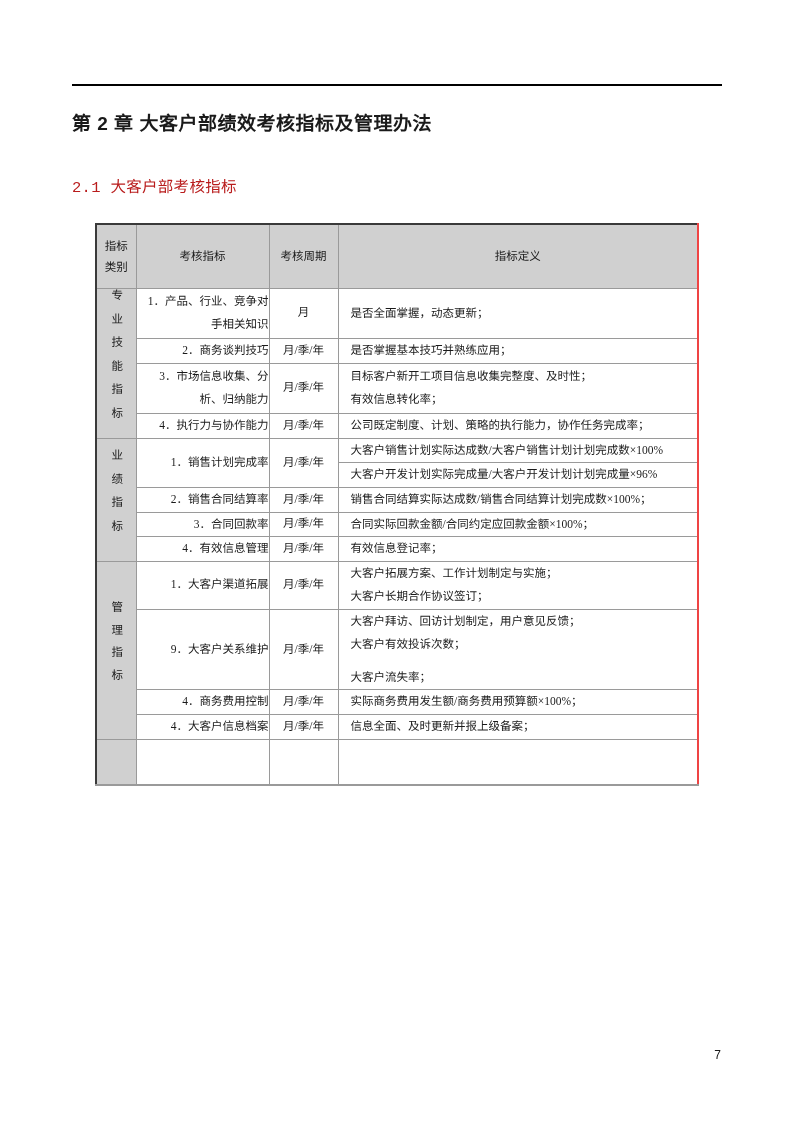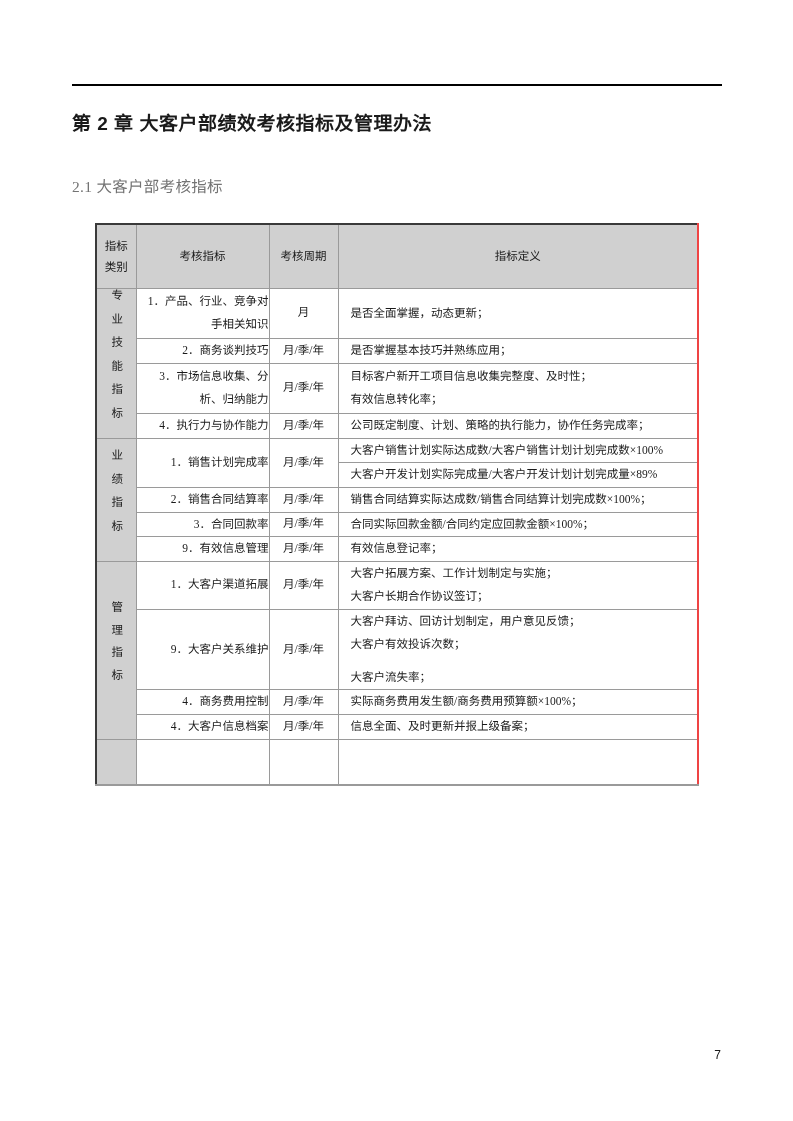--- a/index.html
+++ b/index.html
@@ -42,25 +42,25 @@
     font-size: 19px;
     font-weight: 700;
     letter-spacing: 0.5px;
     color: #1a1a1a;
     white-space: nowrap;
   }
   .section-title {
     position: absolute;
     left: 72px;
     top: 166px;
-    font-family: Liberation Serif, serif;
+    font-family: Liberation Mono, monospace;
     font-size: 15.5px;
     font-weight: 400;
     letter-spacing: 0.3px;
-    color: #737373;
+    color: #b91c1c;
     white-space: nowrap;
   }
 
   
   .table-wrap {
     position: absolute;
     left: 95px;
     top: 215px;
     width: 602px;
   }
@@ -215,39 +215,39 @@
             <span class="vert spaced">业绩指标</span>
           </td>
           <td class="idx" rowspan="2">1．销售计划完成率</td>
           <td class="cyc" rowspan="2">月/季/年</td>
           <td class="def edge-r">
             <span class="line">大客户销售计划实际达成数/大客户销售计划计划完成数×100%</span>
           </td>
         </tr>
         <tr>
           <td class="def edge-r">
-            <span class="line">大客户开发计划实际完成量/大客户开发计划计划完成量×89%</span>
+            <span class="line">大客户开发计划实际完成量/大客户开发计划计划完成量×96%</span>
           </td>
         </tr>
         <tr>
           <td class="idx">2．销售合同结算率</td>
           <td class="cyc">月/季/年</td>
           <td class="def edge-r">
             <span class="line">销售合同结算实际达成数/销售合同结算计划完成数×100%；</span>
           </td>
         </tr>
         <tr>
           <td class="idx">3．合同回款率</td>
           <td class="cyc">月/季/年</td>
           <td class="def edge-r">
             <span class="line">合同实际回款金额/合同约定应回款金额×100%；</span>
           </td>
         </tr>
         <tr>
-          <td class="idx">9．有效信息管理</td>
+          <td class="idx">4．有效信息管理</td>
           <td class="cyc">月/季/年</td>
           <td class="def edge-r">
             <span class="line">有效信息登记率；</span>
           </td>
         </tr>
 
         <tr>
           <td class="cat edge-l" rowspan="4">
             <span class="vert spaced-sm">管理指标</span>
           </td>

